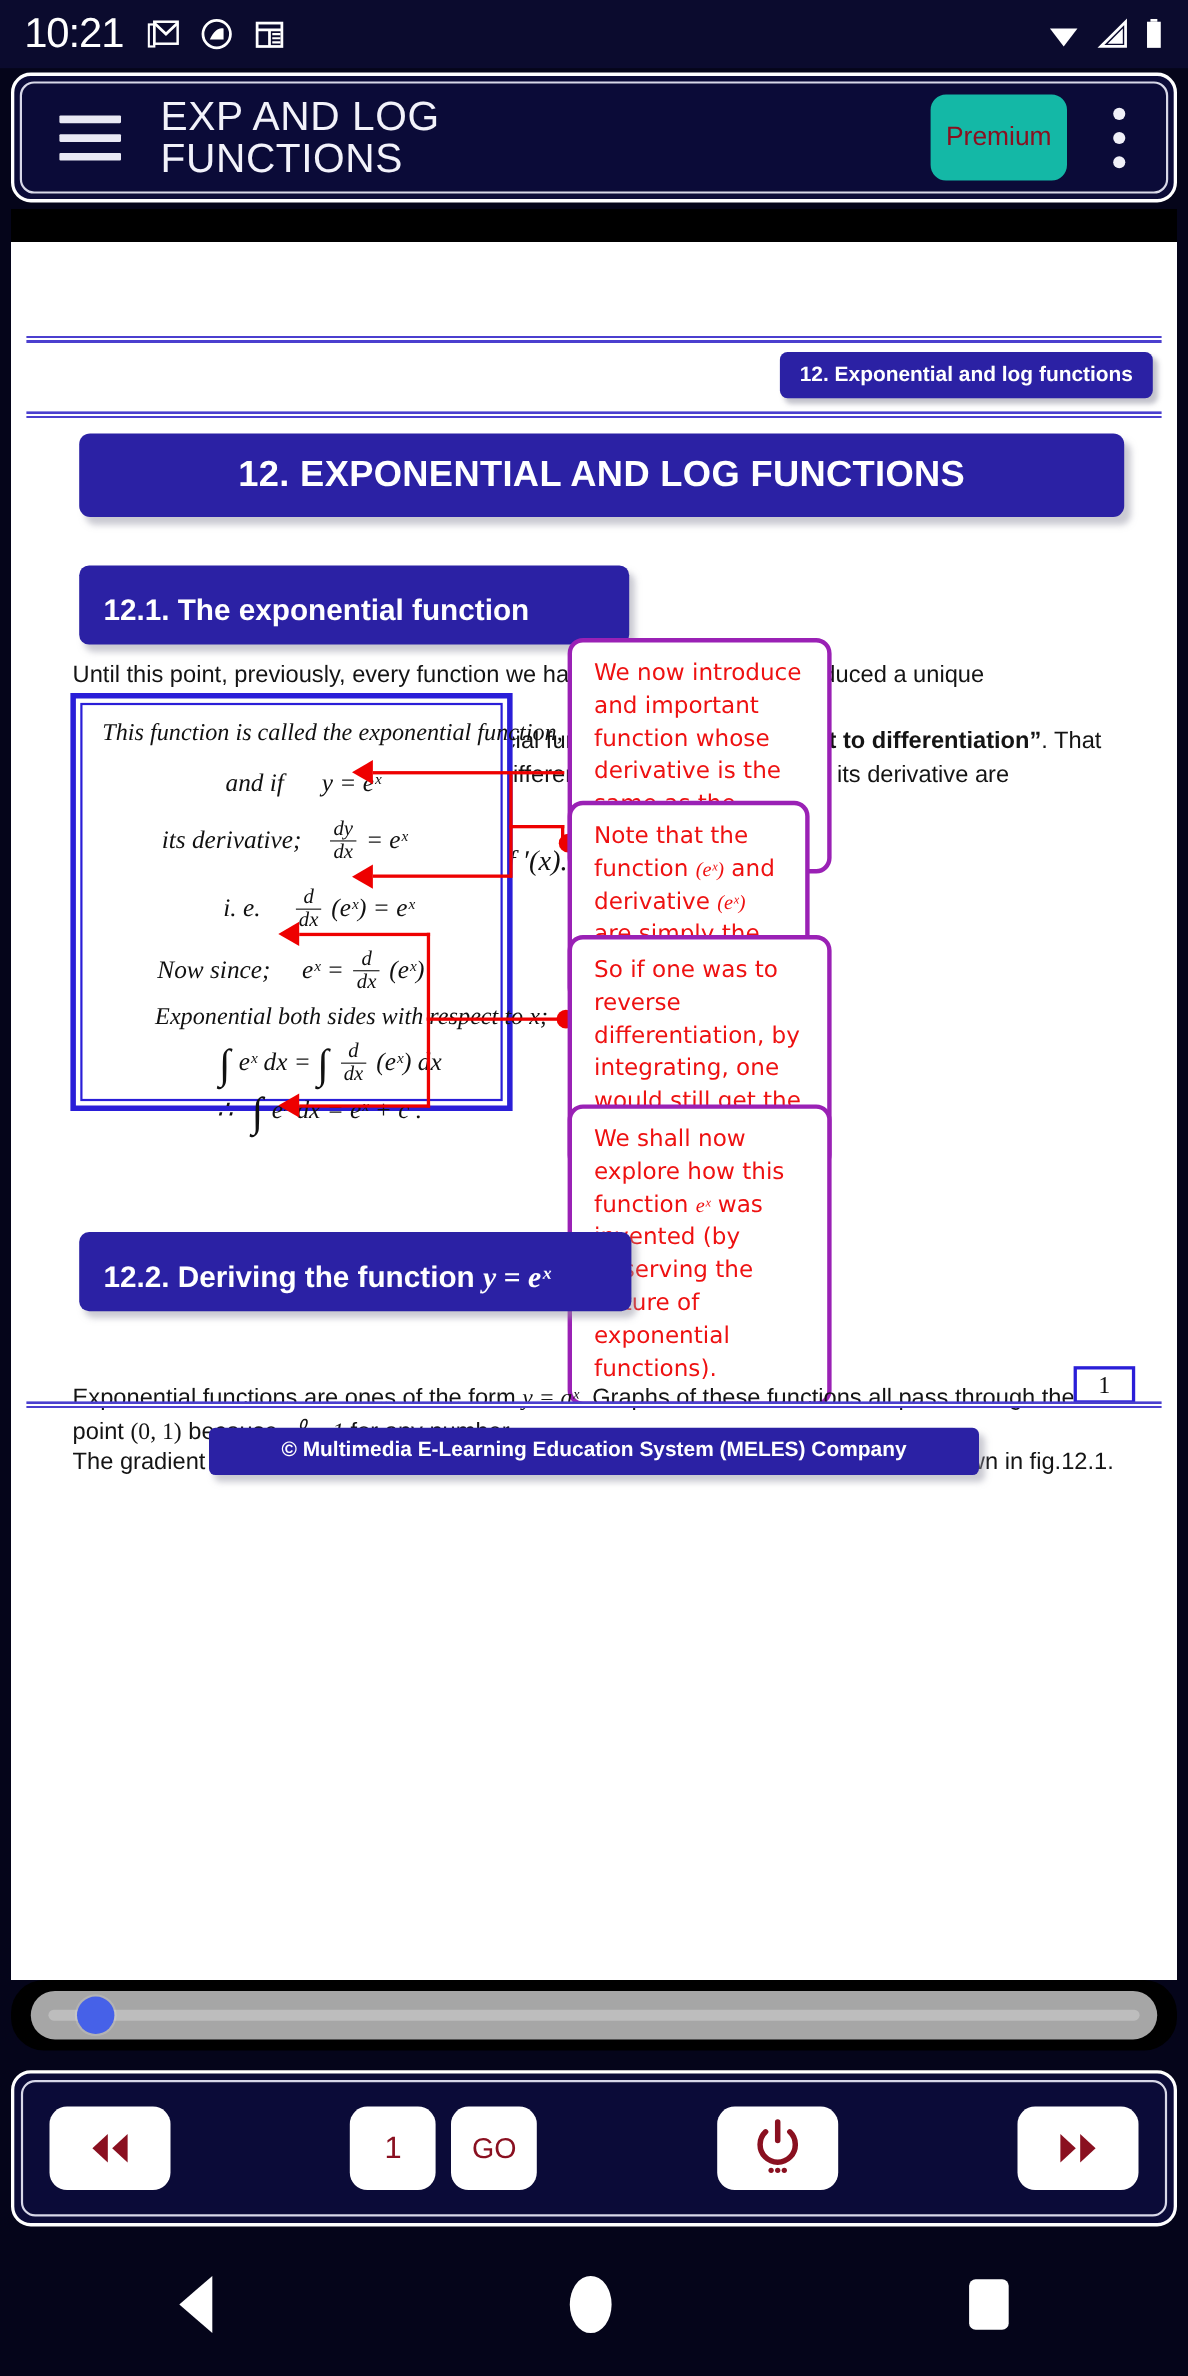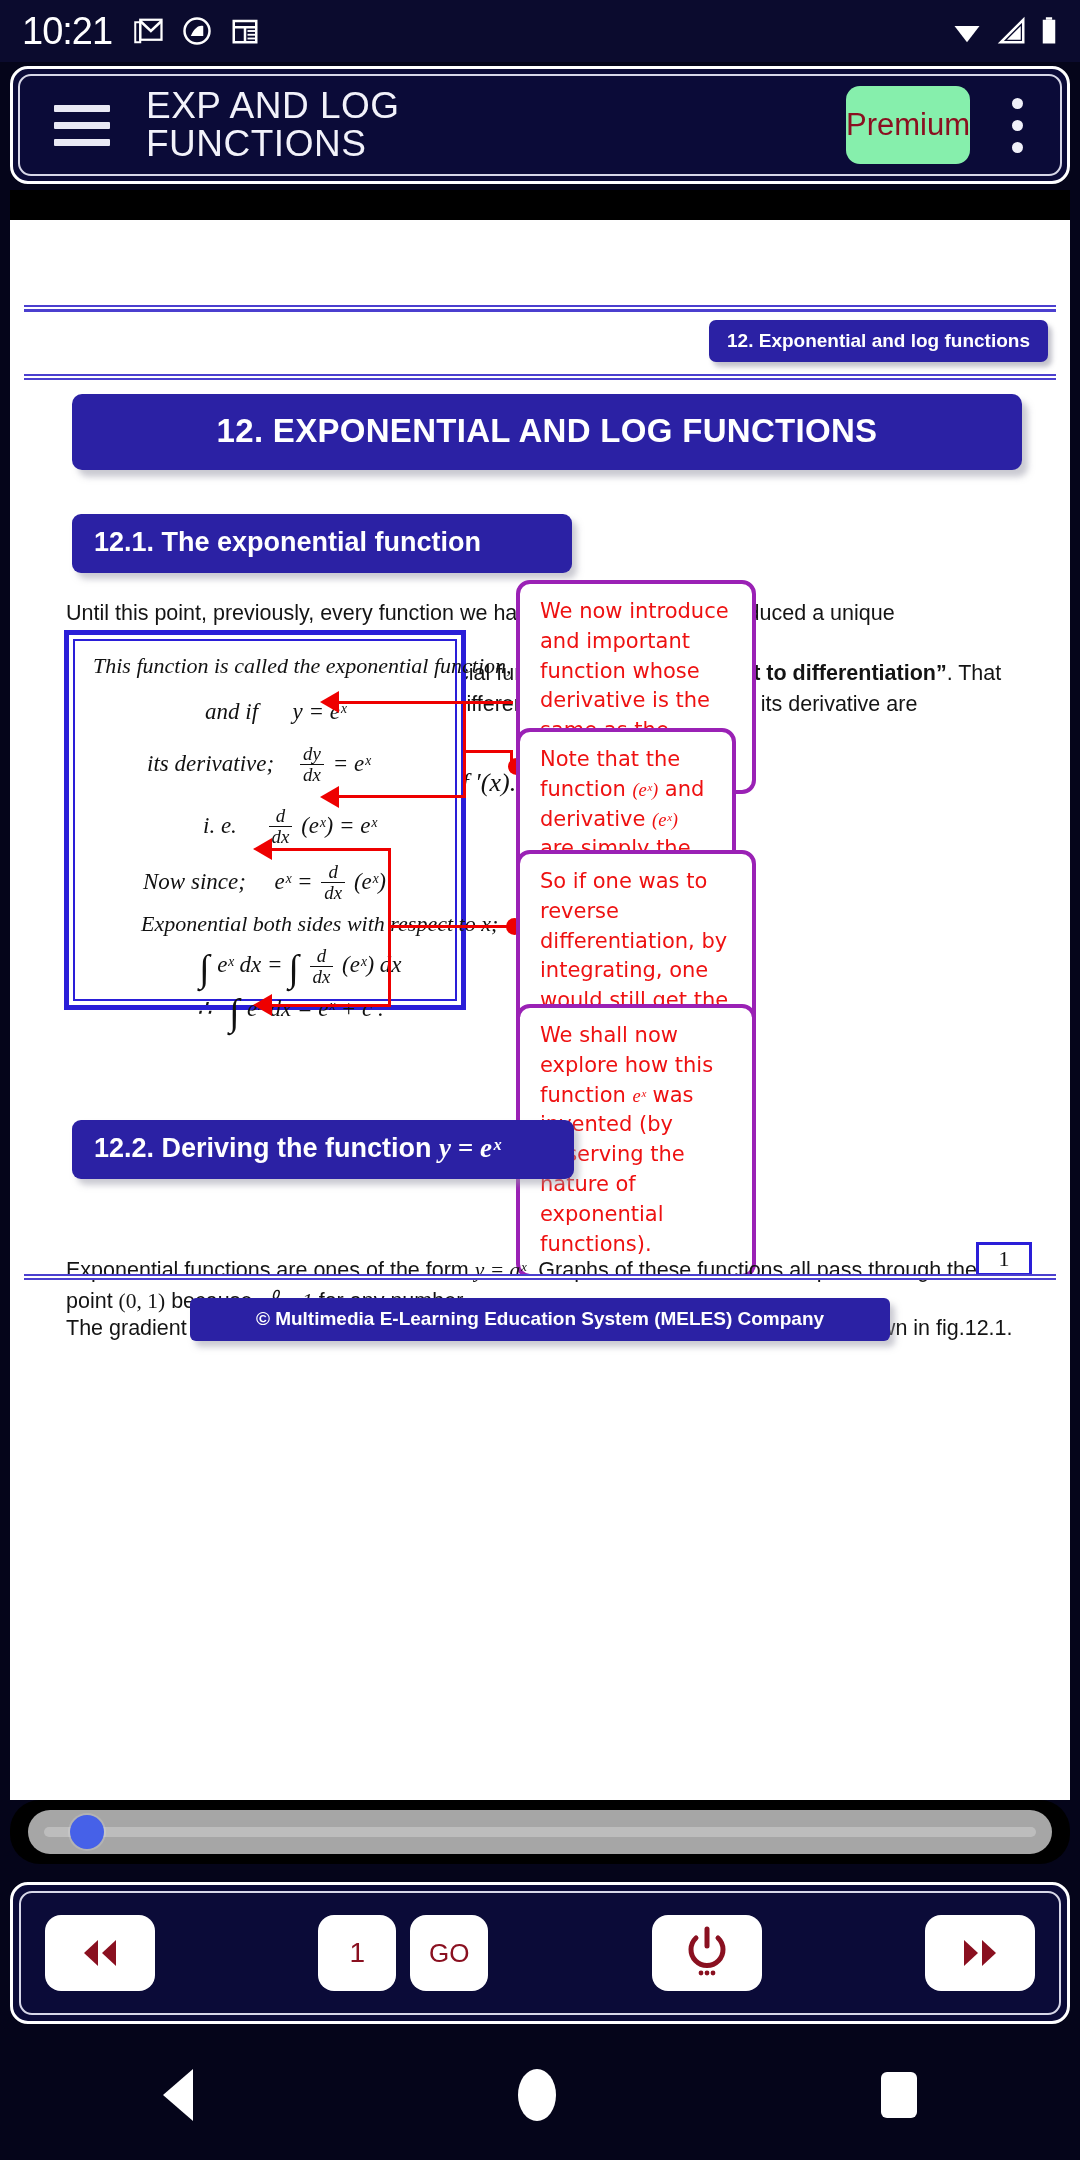--- a/index.html
+++ b/index.html
@@ -34,23 +34,23 @@
     display: flex; align-items: center; padding: 0 20px;
   }
   .hamburger { width: 56px; display: flex; flex-direction: column; gap: 10px; cursor: pointer; margin-left: 14px;}
   .hamburger span { display: block; height: 7px; background: #e9e9f4; border-radius: 1px; }
   .app-title {
     margin-left: 36px; color: #f2f2fa; font-size: 37px; line-height: 1.04;
     letter-spacing: 0.5px; font-family: "Liberation Sans", sans-serif;
     max-width: 440px;
   }
   .premium-btn {
-    margin-left: auto; background: #86efac; border-radius: 14px;
+    margin-left: auto; background: #14b8a6; border-radius: 14px;
     width: 124px; height: 78px; display: flex; align-items: center; justify-content: center;
-    color: #8a1020; font-size: 31px; font-family: "Liberation Sans", sans-serif;
+    color: #8a1020; font-size: 24px; font-family: "Liberation Sans", sans-serif;
   }
   .kebab { width: 46px; height: 78px; margin-left: 24px; display: flex; flex-direction: column;
            align-items: center; justify-content: center; gap: 11px; }
   .kebab i { display: block; width: 11px; height: 11px; border-radius: 50%; background: #f0f0f8; }
 
   
   .blackstrip { position: absolute; top: 190px; left: 10px; width: 1060px; height: 30px; background: #000; }
 
   
   .doc {
@@ -80,21 +80,21 @@
   .chapter-title {
     position: absolute; top: 174px; left: 62px; width: 950px;
     background: #2b21a4; color: #fff; border-radius: 10px;
     text-align: center; font-weight: bold; font-size: 33px;
     padding: 18px 0 20px; letter-spacing: 0.3px;
     box-shadow: 6px 7px 6px rgba(150,150,165,0.5);
   }
 
   .sec-head {
     position: absolute; background: #2b21a4; color: #fff; border-radius: 9px;
-    font-weight: bold; font-size: 27px; padding: 13px 22px 15px;
+    font-weight: bold; font-size: 27px; padding: 26px 22px 15px;
     box-shadow: 5px 6px 6px rgba(150,150,165,0.5);
   }
   .sec-12-1 { top: 294px; left: 62px; width: 500px; }
   .sec-12-2 { top: 900px; left: 62px; width: 502px; }
 
   .para {
     position: absolute; color: #141414; font-size: 21.5px; line-height: 1.46;
     font-family: "Liberation Sans", sans-serif;
   }
   .p1 { top: 378px; left: 56px; width: 920px; }

